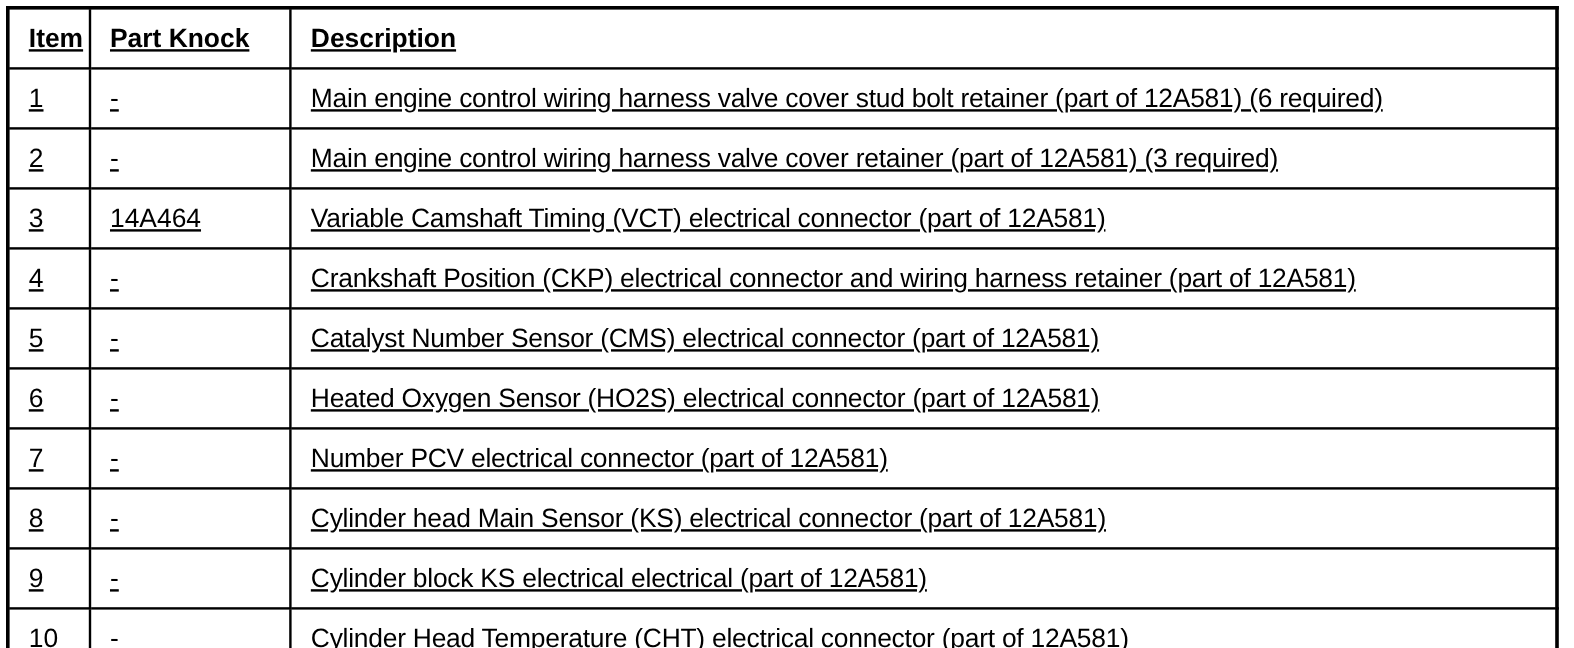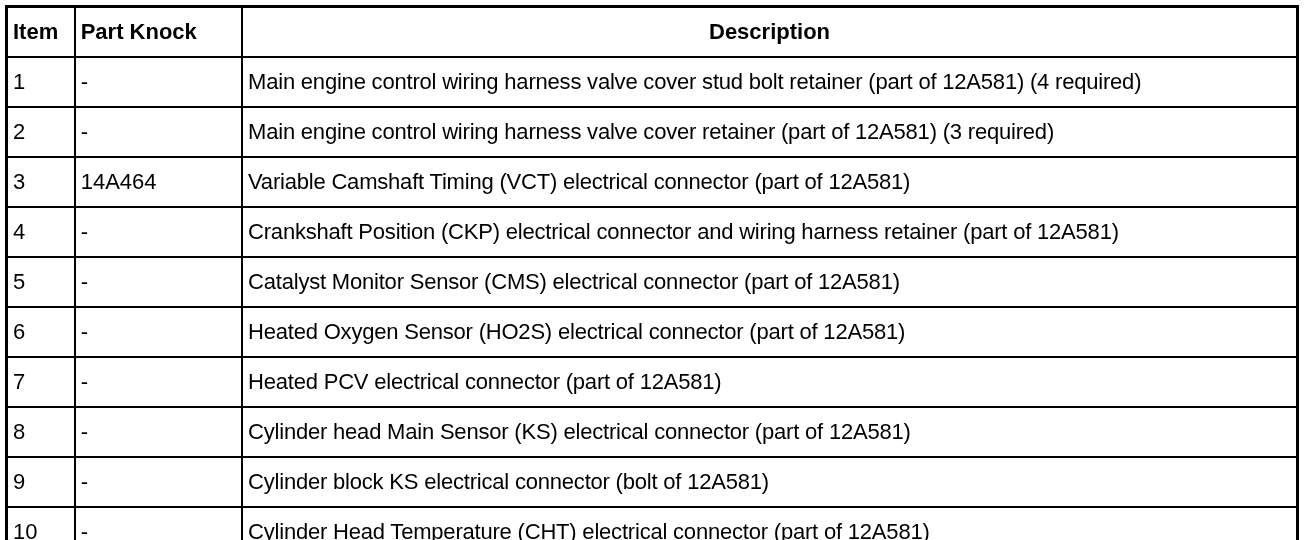--- a/index.html
+++ b/index.html
@@ -31,35 +31,35 @@
     border: 3px solid #000000;
   }
   .parts-table col.c-item  { width: 68px; }
   .parts-table col.c-part  { width: 167px; }
   .parts-table col.c-desc  { width: 1053px; }
 
   .parts-table th,
   .parts-table td {
     border: 2px solid #000000;
     height: 48px;
-    padding: 0 5px;
+    padding: 0 16px;
     vertical-align: middle;
     font-size: 22px;
     line-height: 24px;
     font-weight: normal;
     text-align: left;
     white-space: nowrap;
     overflow: hidden;
     background: #ffffff;
+    text-decoration: underline;
   }
   .parts-table thead th {
     font-weight: bold;
   }
   .parts-table thead th.desc-head {
-    text-align: center;
   }
   .cell-desc {
     letter-spacing: -0.2px;
   }
 </style>
 </head>
 <body>
 
 <div class="page">
   <table class="parts-table">
@@ -72,61 +72,61 @@
       <tr>
         <th class="item-head">Item</th>
         <th class="part-head">Part Knock</th>
         <th class="desc-head">Description</th>
       </tr>
     </thead>
     <tbody id="table-body">
         <tr>
           <td class="cell-item">1</td>
           <td class="cell-part">-</td>
-          <td class="cell-desc">Main engine control wiring harness valve cover stud bolt retainer (part of 12A581) (4 required)</td>
+          <td class="cell-desc">Main engine control wiring harness valve cover stud bolt retainer (part of 12A581) (6 required)</td>
         </tr>
         <tr>
           <td class="cell-item">2</td>
           <td class="cell-part">-</td>
           <td class="cell-desc">Main engine control wiring harness valve cover retainer (part of 12A581) (3 required)</td>
         </tr>
         <tr>
           <td class="cell-item">3</td>
           <td class="cell-part">14A464</td>
           <td class="cell-desc">Variable Camshaft Timing (VCT) electrical connector (part of 12A581)</td>
         </tr>
         <tr>
           <td class="cell-item">4</td>
           <td class="cell-part">-</td>
           <td class="cell-desc">Crankshaft Position (CKP) electrical connector and wiring harness retainer (part of 12A581)</td>
         </tr>
         <tr>
           <td class="cell-item">5</td>
           <td class="cell-part">-</td>
-          <td class="cell-desc">Catalyst Monitor Sensor (CMS) electrical connector (part of 12A581)</td>
+          <td class="cell-desc">Catalyst Number Sensor (CMS) electrical connector (part of 12A581)</td>
         </tr>
         <tr>
           <td class="cell-item">6</td>
           <td class="cell-part">-</td>
           <td class="cell-desc">Heated Oxygen Sensor (HO2S) electrical connector (part of 12A581)</td>
         </tr>
         <tr>
           <td class="cell-item">7</td>
           <td class="cell-part">-</td>
-          <td class="cell-desc">Heated PCV electrical connector (part of 12A581)</td>
+          <td class="cell-desc">Number PCV electrical connector (part of 12A581)</td>
         </tr>
         <tr>
           <td class="cell-item">8</td>
           <td class="cell-part">-</td>
           <td class="cell-desc">Cylinder head Main Sensor (KS) electrical connector (part of 12A581)</td>
         </tr>
         <tr>
           <td class="cell-item">9</td>
           <td class="cell-part">-</td>
-          <td class="cell-desc">Cylinder block KS electrical connector (bolt of 12A581)</td>
+          <td class="cell-desc">Cylinder block KS electrical electrical (part of 12A581)</td>
         </tr>
         <tr>
           <td class="cell-item">10</td>
           <td class="cell-part">-</td>
           <td class="cell-desc">Cylinder Head Temperature (CHT) electrical connector (part of 12A581)</td>
         </tr>
       </tbody>
   </table>
 </div>
 

